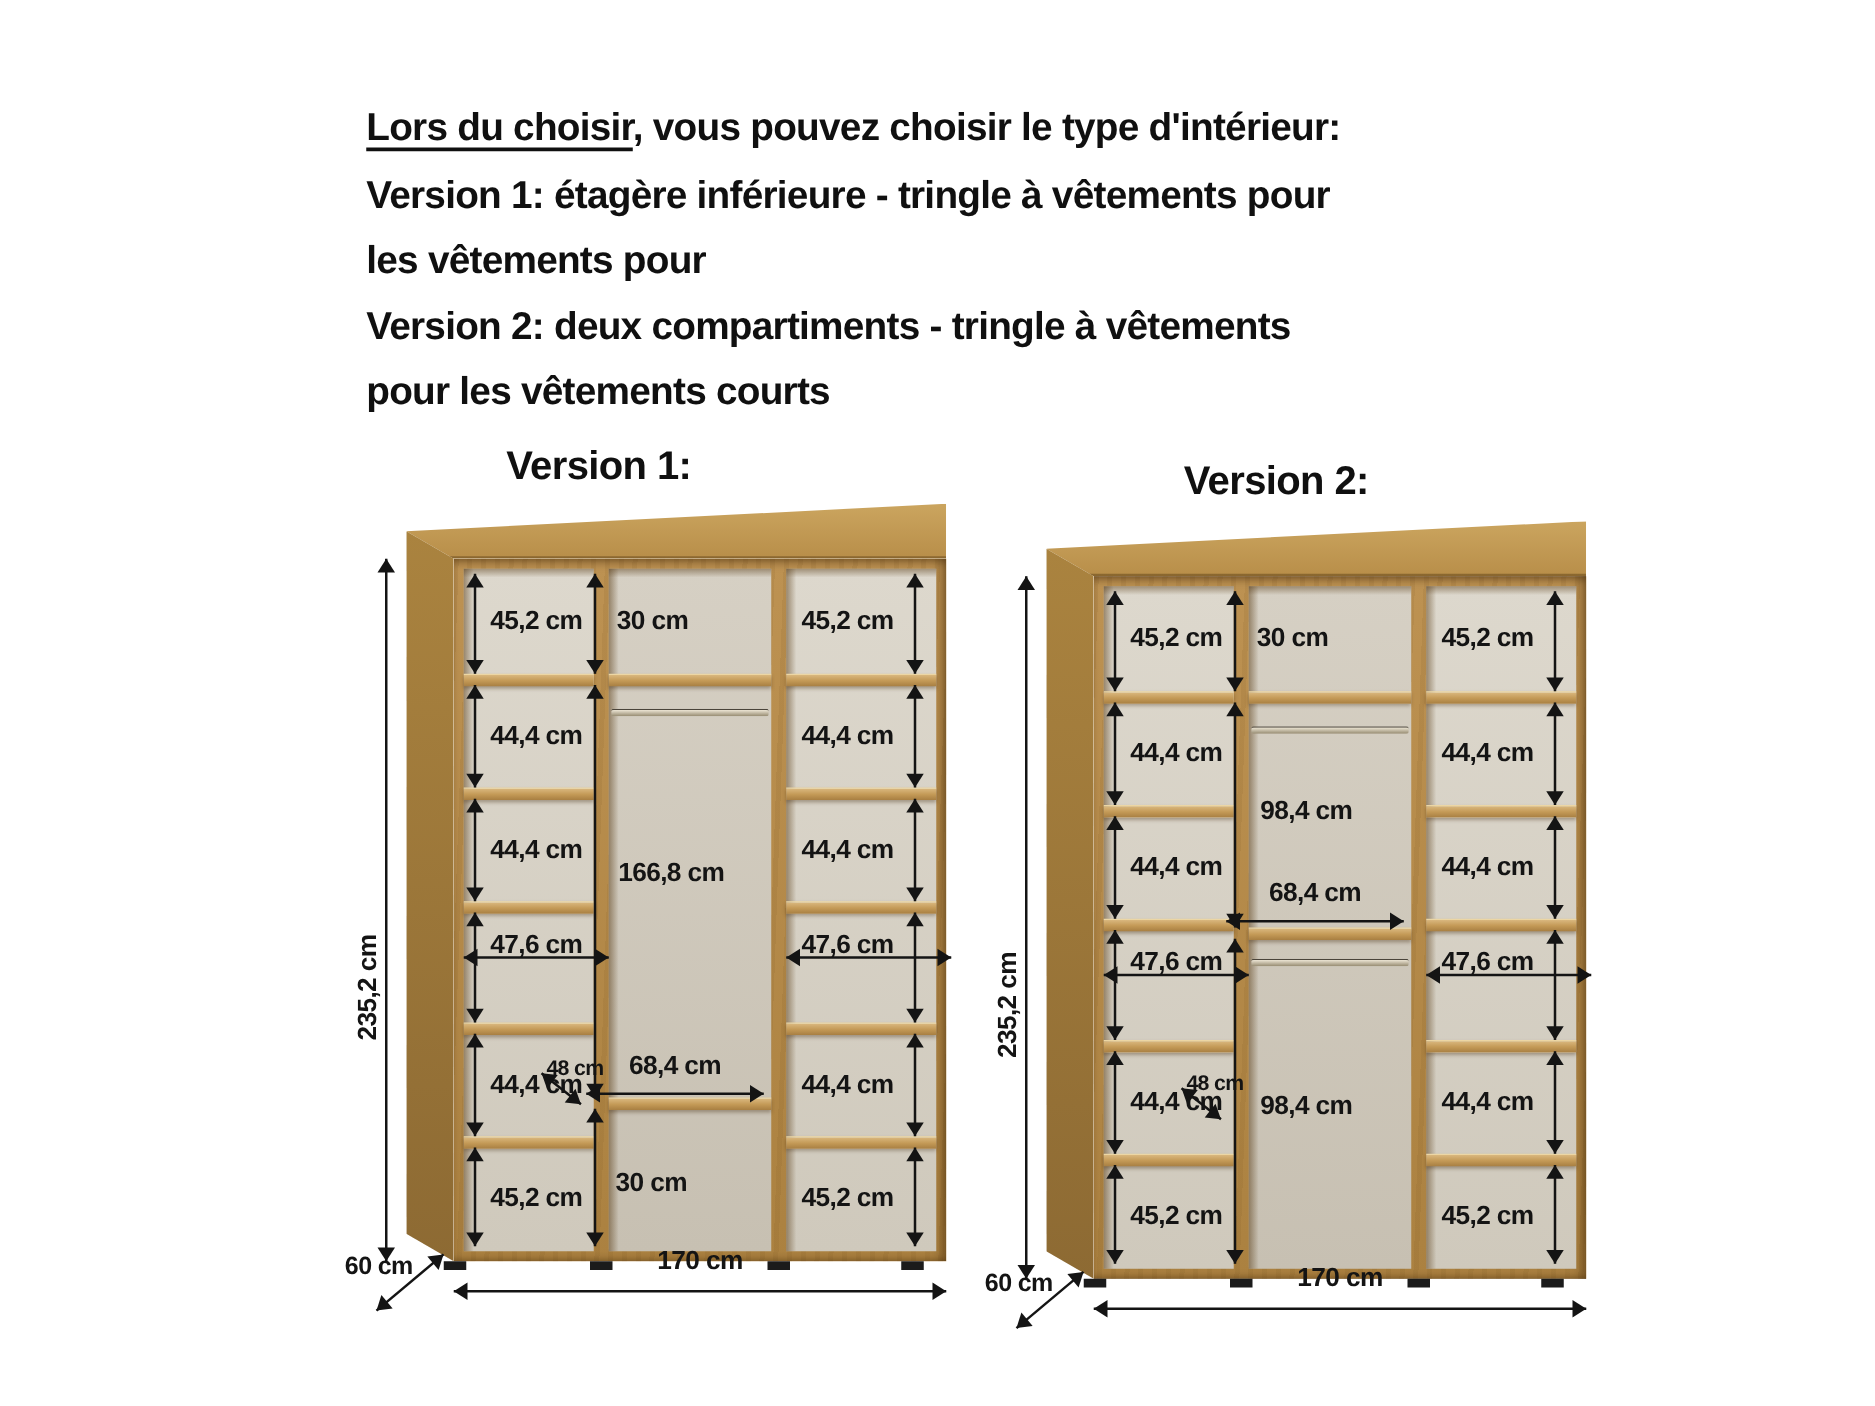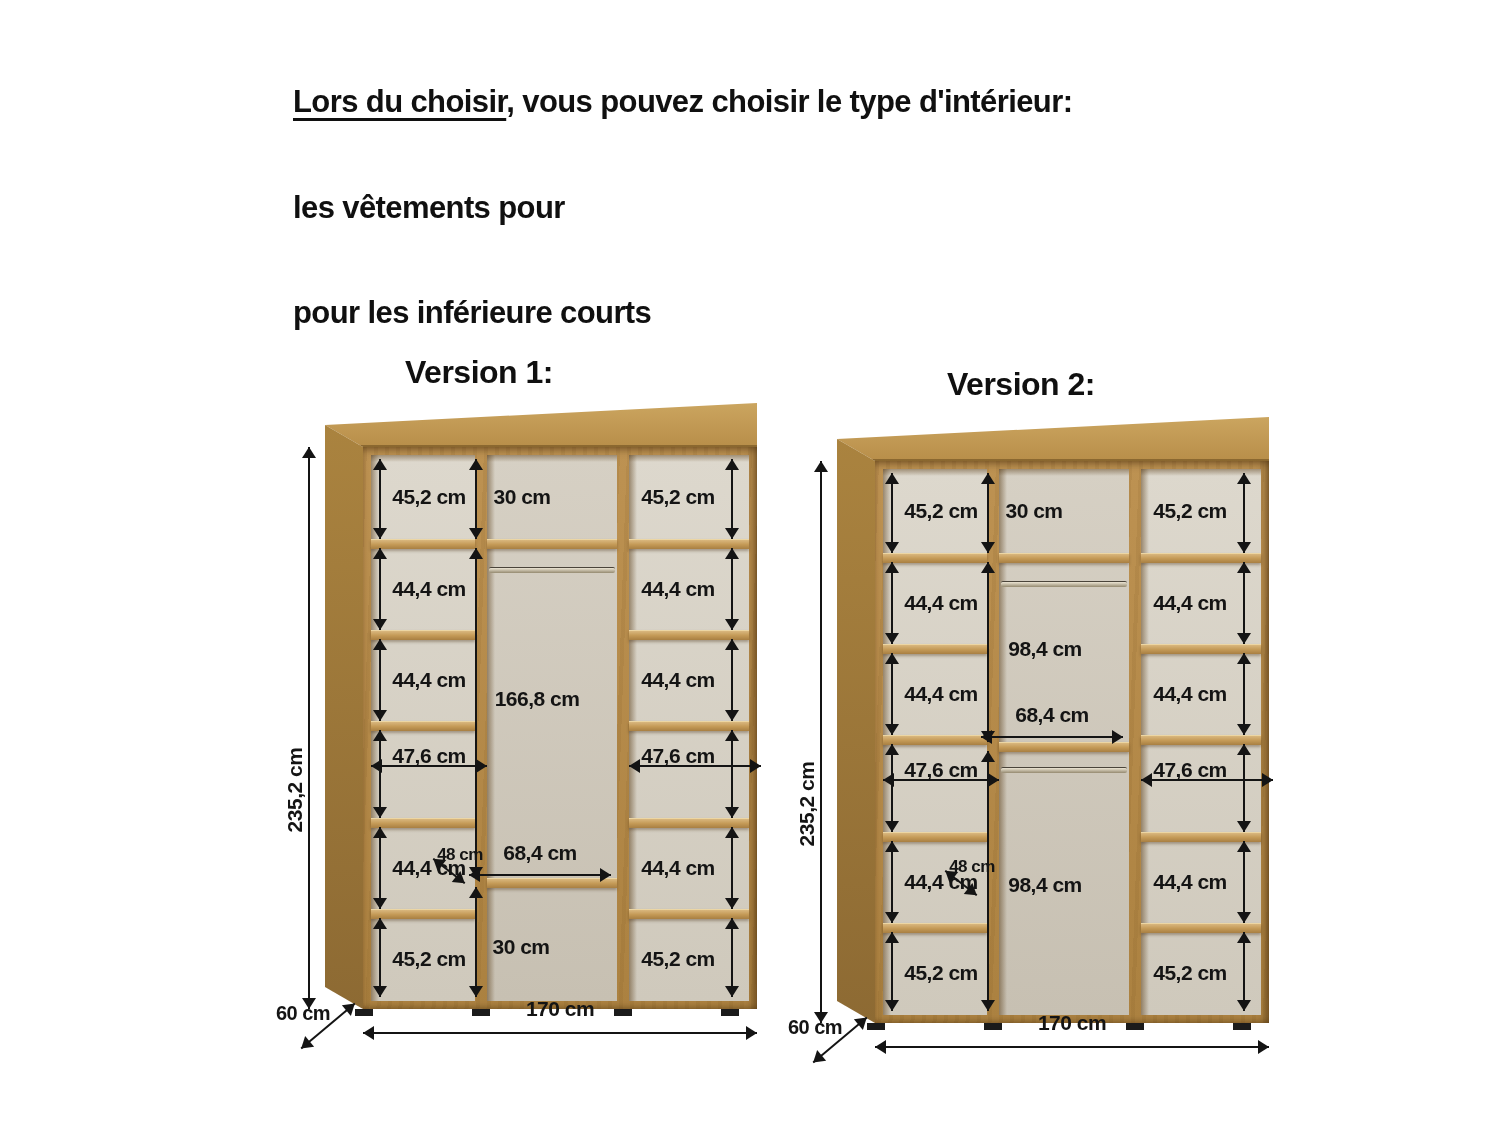--- a/index.html
+++ b/index.html
@@ -57,22 +57,24 @@
     text-align:center;color:#141414;letter-spacing:-0.5px;white-space:nowrap;}
   .dim.small{font-size:17px;line-height:20px;height:20px;}
   .dim.rot{transform:rotate(-90deg);transform-origin:50% 50%;}
 </style>
 </head>
 <body>
 
 <div id="canvas">
 
   <div class="hline" style="top:84px"><span class="uline">Lors du choisir</span><span>, vous pouvez choisir le type d'intérieur:</span></div>
+  <div class="hline" style="top:138px">Version 1: étagère inférieure - tringle à vêtements pour</div>
   <div class="hline" style="top:190px">les vêtements pour</div>
-  <div class="hline" style="top:295px">pour les inférieure courts</div>
+  <div class="hline" style="top:243px">Version 2: deux compartiments - tringle à vêtements</div>
+  <div class="hline" style="top:295px">pour les vêtements courts</div>
 
   <div class="vtitle" style="left:405px;top:354px">Version 1:</div>
   <div class="vtitle" style="left:947px;top:366px">Version 2:</div>
 
   <div class="wardrobe" style="left:325px;top:403px">
     <div class="wood-top" style="left:0;top:0;width:432px;height:44px"></div>
     <div class="wood-side" style="left:0;top:22px;width:38px;height:584px"></div>
     <div class="wood-front" style="left:38px;top:44px;width:394px;height:562px"></div>
     <div class="back-panel" style="left:46px;top:52px;width:104px;height:546px"></div>
     <div class="back-panel mid" style="left:162px;top:52px;width:130px;height:546px"></div>

